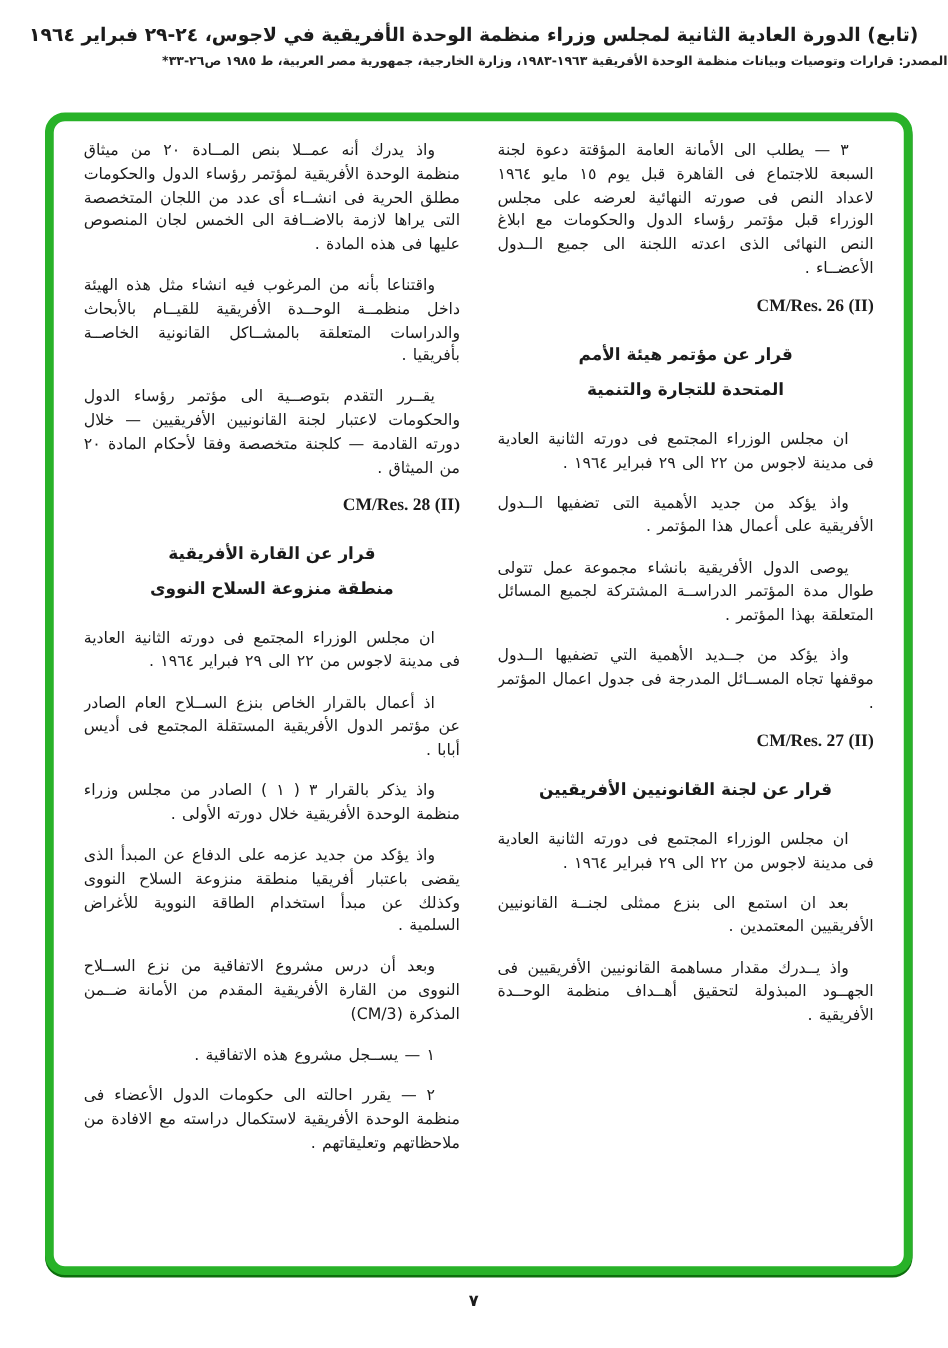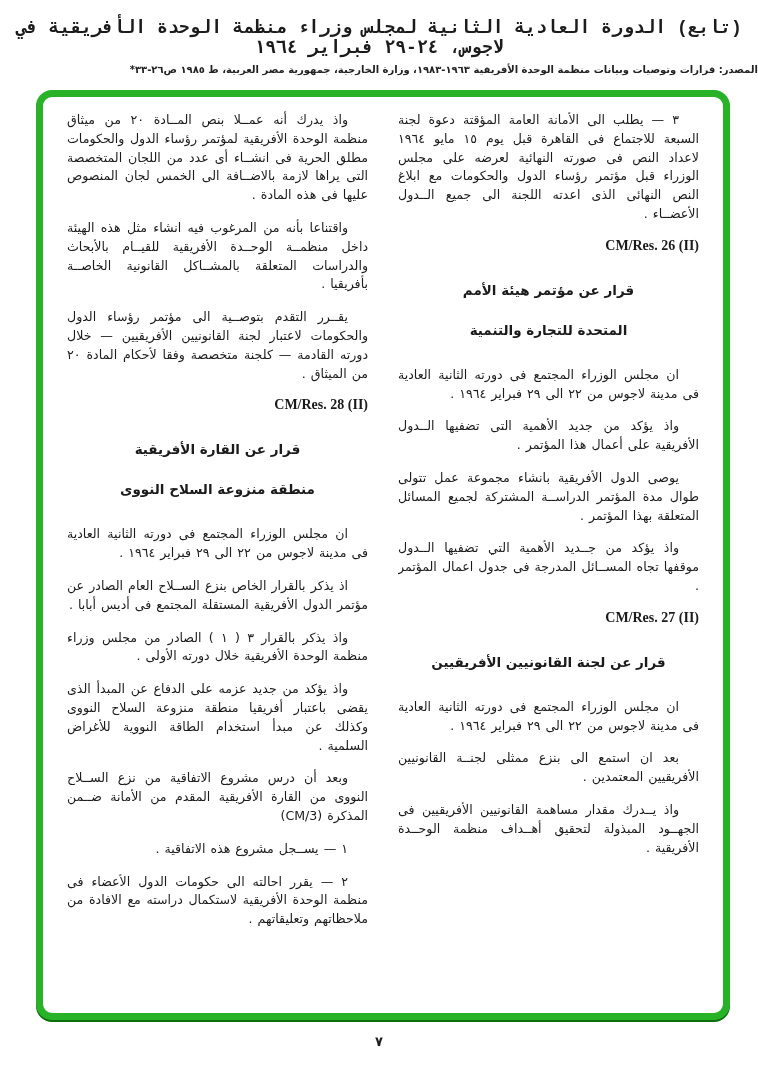--- a/index.html
+++ b/index.html
@@ -15,25 +15,24 @@
     color: #1b1b1b;
     direction: rtl;
     position: relative;
   }
   
   .page-header {
     padding-top: 18px;
     text-align: center;
   }
   .header-title {
-    font-size: 18px;
+    font-size: 15px;
     font-weight: 700;
     letter-spacing: 0.2px;
     line-height: 20px;
-    font-family: Liberation Mono, monospace;
   }
   .header-source {
     margin-top: 6px;
     font-size: 10px;
     font-weight: 700;
     color: #222222;
     text-align: right;
   }
   
   .content-frame {
@@ -76,21 +75,21 @@
     font-family: "Liberation Serif", "DejaVu Serif", serif;
     font-weight: 700;
     font-size: 14px;
     margin: 14px 0 16px 0;
     text-indent: 0;
   }
   .res-title {
     font-weight: 700;
     font-size: 13.5px;
     text-align: center;
-    line-height: 40px;
+    line-height: 28px;
     white-space: pre-line;
     margin: 0 0 16px 0;
     text-indent: 0;
   }
   
   .page-footer {
     position: absolute;
     left: 0;
     top: 1034px;
     width: 100%;
@@ -127,21 +126,21 @@
     </div>
 
     <div class="column">
       <p class="para">واذ يدرك أنه عمــلا بنص المــادة ٢٠ من ميثاق منظمة الوحدة الأفريقية لمؤتمر رؤساء الدول والحكومات مطلق الحرية فى انشــاء أى عدد من اللجان المتخصصة التى يراها لازمة بالاضــافة الى الخمس لجان المنصوص عليها فى هذه المادة .</p>
       <p class="para">واقتناعا بأنه من المرغوب فيه انشاء مثل هذه الهيئة داخل منظمــة الوحــدة الأفريقية للقيــام بالأبحاث والدراسات المتعلقة بالمشــاكل القانونية الخاصــة بأفريقيا .</p>
       <p class="para">يقــرر التقدم بتوصــية الى مؤتمر رؤساء الدول والحكومات لاعتبار لجنة القانونيين الأفريقيين — خلال دورته القادمة — كلجنة متخصصة وفقا لأحكام المادة ٢٠ من الميثاق .</p>
       <p class="res-label">CM/Res. 28 (II)</p>
       <p class="res-title">قرار عن القارة الأفريقية
 منطقة منزوعة السلاح النووى</p>
       <p class="para">ان مجلس الوزراء المجتمع فى دورته الثانية العادية فى مدينة لاجوس من ٢٢ الى ٢٩ فبراير ١٩٦٤ .</p>
-      <p class="para">اذ يذكر بالقرار الخاص بنزع الســلاح العام الصادر عن مؤتمر الدول الأفريقية المستقلة المجتمع فى أديس أبابا .</p>
+      <p class="para">اذ أعمال بالقرار الخاص بنزع الســلاح العام الصادر عن مؤتمر الدول الأفريقية المستقلة المجتمع فى أديس أبابا .</p>
       <p class="para">واذ يذكر بالقرار ٣ ( ١ ) الصادر من مجلس وزراء منظمة الوحدة الأفريقية خلال دورته الأولى .</p>
       <p class="para">واذ يؤكد من جديد عزمه على الدفاع عن المبدأ الذى يقضى باعتبار أفريقيا منطقة منزوعة السلاح النووى وكذلك عن مبدأ استخدام الطاقة النووية للأغراض السلمية .</p>
       <p class="para">وبعد أن درس مشروع الاتفاقية من نزع الســلاح النووى من القارة الأفريقية المقدم من الأمانة ضــمن المذكرة (CM/3)</p>
       <p class="para">١ — يســجل مشروع هذه الاتفاقية .</p>
       <p class="para">٢ — يقرر احالته الى حكومات الدول الأعضاء فى منظمة الوحدة الأفريقية لاستكمال دراسته مع الافادة من ملاحظاتهم وتعليقاتهم .</p>
     </div>
 
   </div>
 </div>
 

